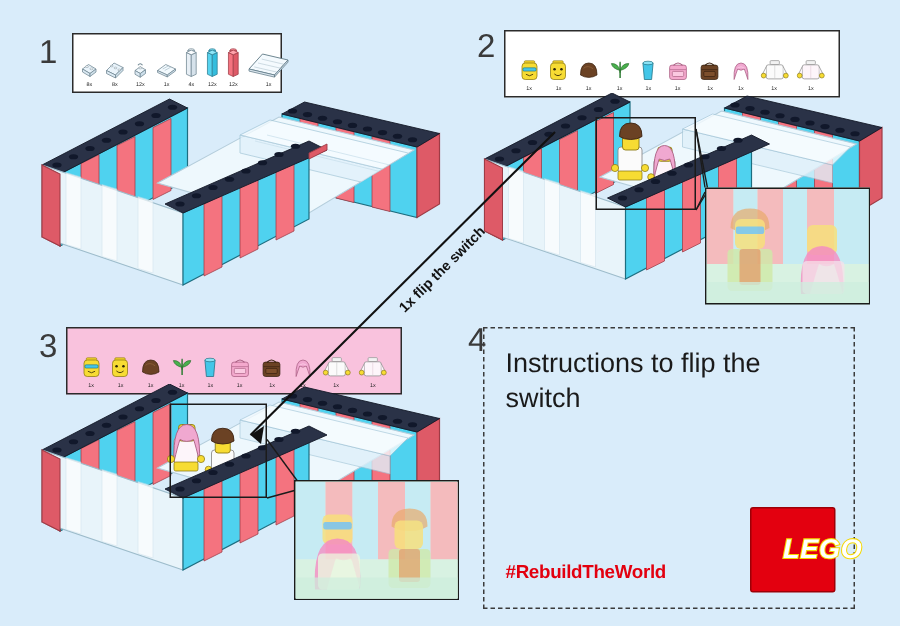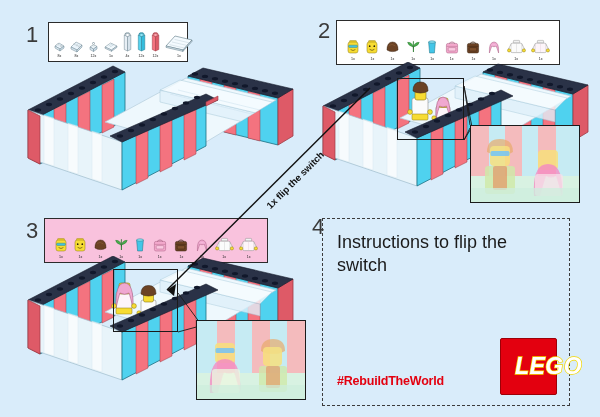--- a/index.html
+++ b/index.html
@@ -84,21 +84,21 @@
     letter-spacing:-0.2px;
   }
   .lego-logo{
     position:absolute;right:12px;bottom:10px;
     width:55px;height:55px;background:#e3000f;
     border:1px solid #9d0007;border-radius:2px;
     display:flex;align-items:center;justify-content:center;
   }
   .lego-word{
     font-family:"Liberation Sans", sans-serif;
-    font-weight:bold;font-style:italic;font-size:23px;
+    font-weight:bold;font-style:italic;font-size:18px;
     color:#ffffff;letter-spacing:0.5px;
     -webkit-text-stroke:1.4px #f5d800;
     paint-order:stroke fill;
     position:relative;
     padding-left:40px;
   }
 </style>
 </head>
 <body>
 

